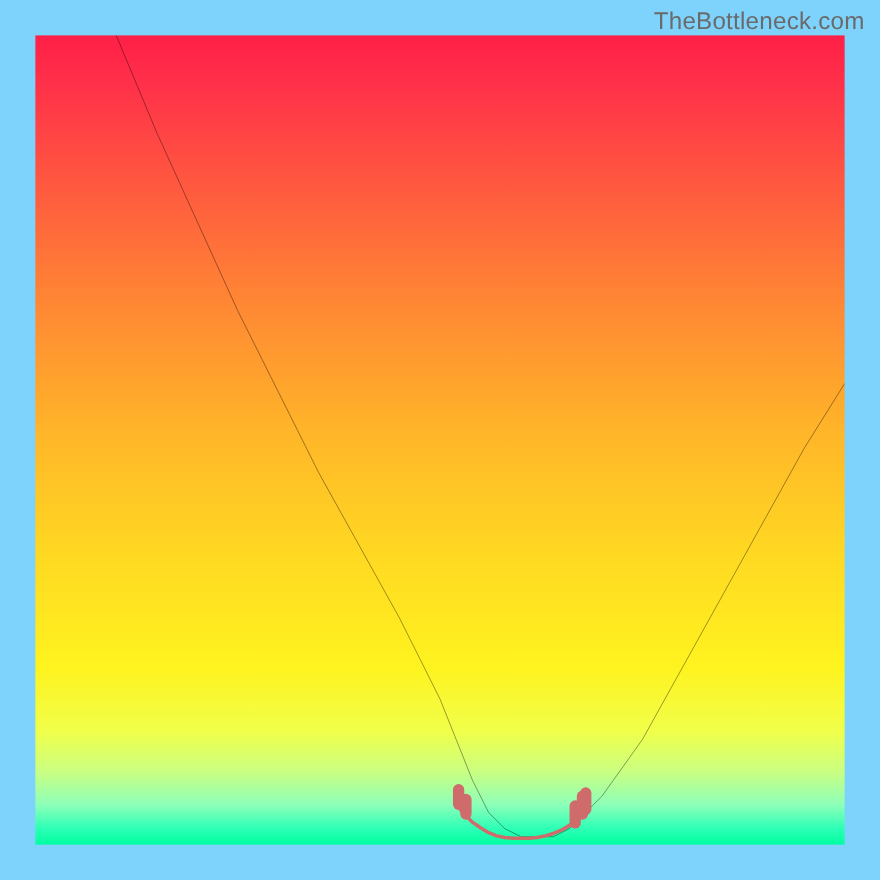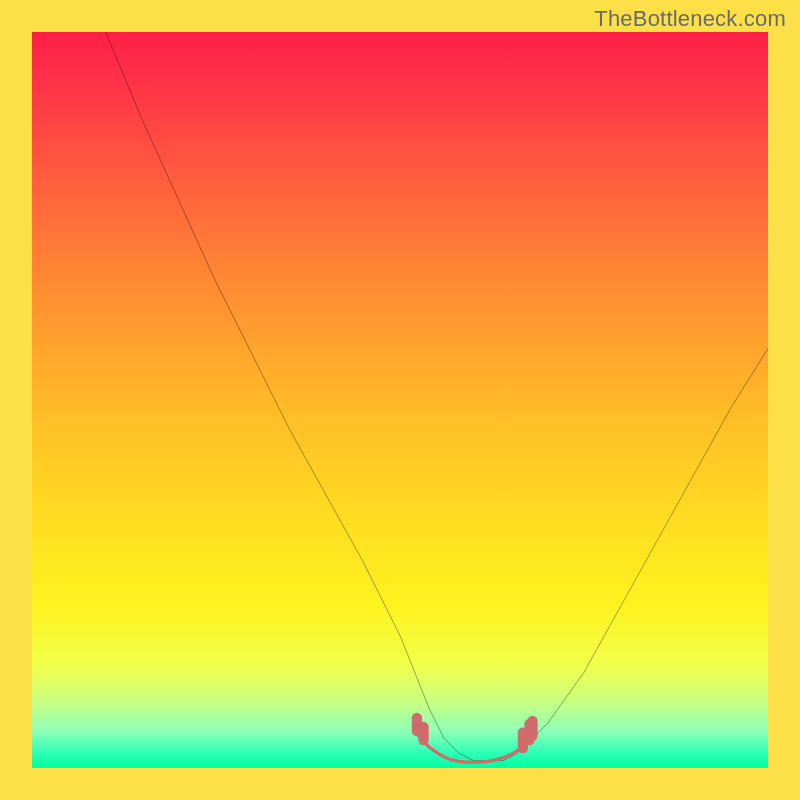--- a/index.html
+++ b/index.html
@@ -8,21 +8,21 @@
     width: 800px;
     height: 800px;
     background: #000;
     overflow: hidden;
     font-family: Arial, Helvetica, sans-serif;
   }
   .stage {
     position: relative;
     width: 800px;
     height: 800px;
-    background: #fde047;
+    background: #7dd3fc;
   }
   .plot {
     position: absolute;
     left: 32px;
     top: 32px;
     width: 736px;
     height: 736px;
     overflow: hidden;
   }
   .grad {

